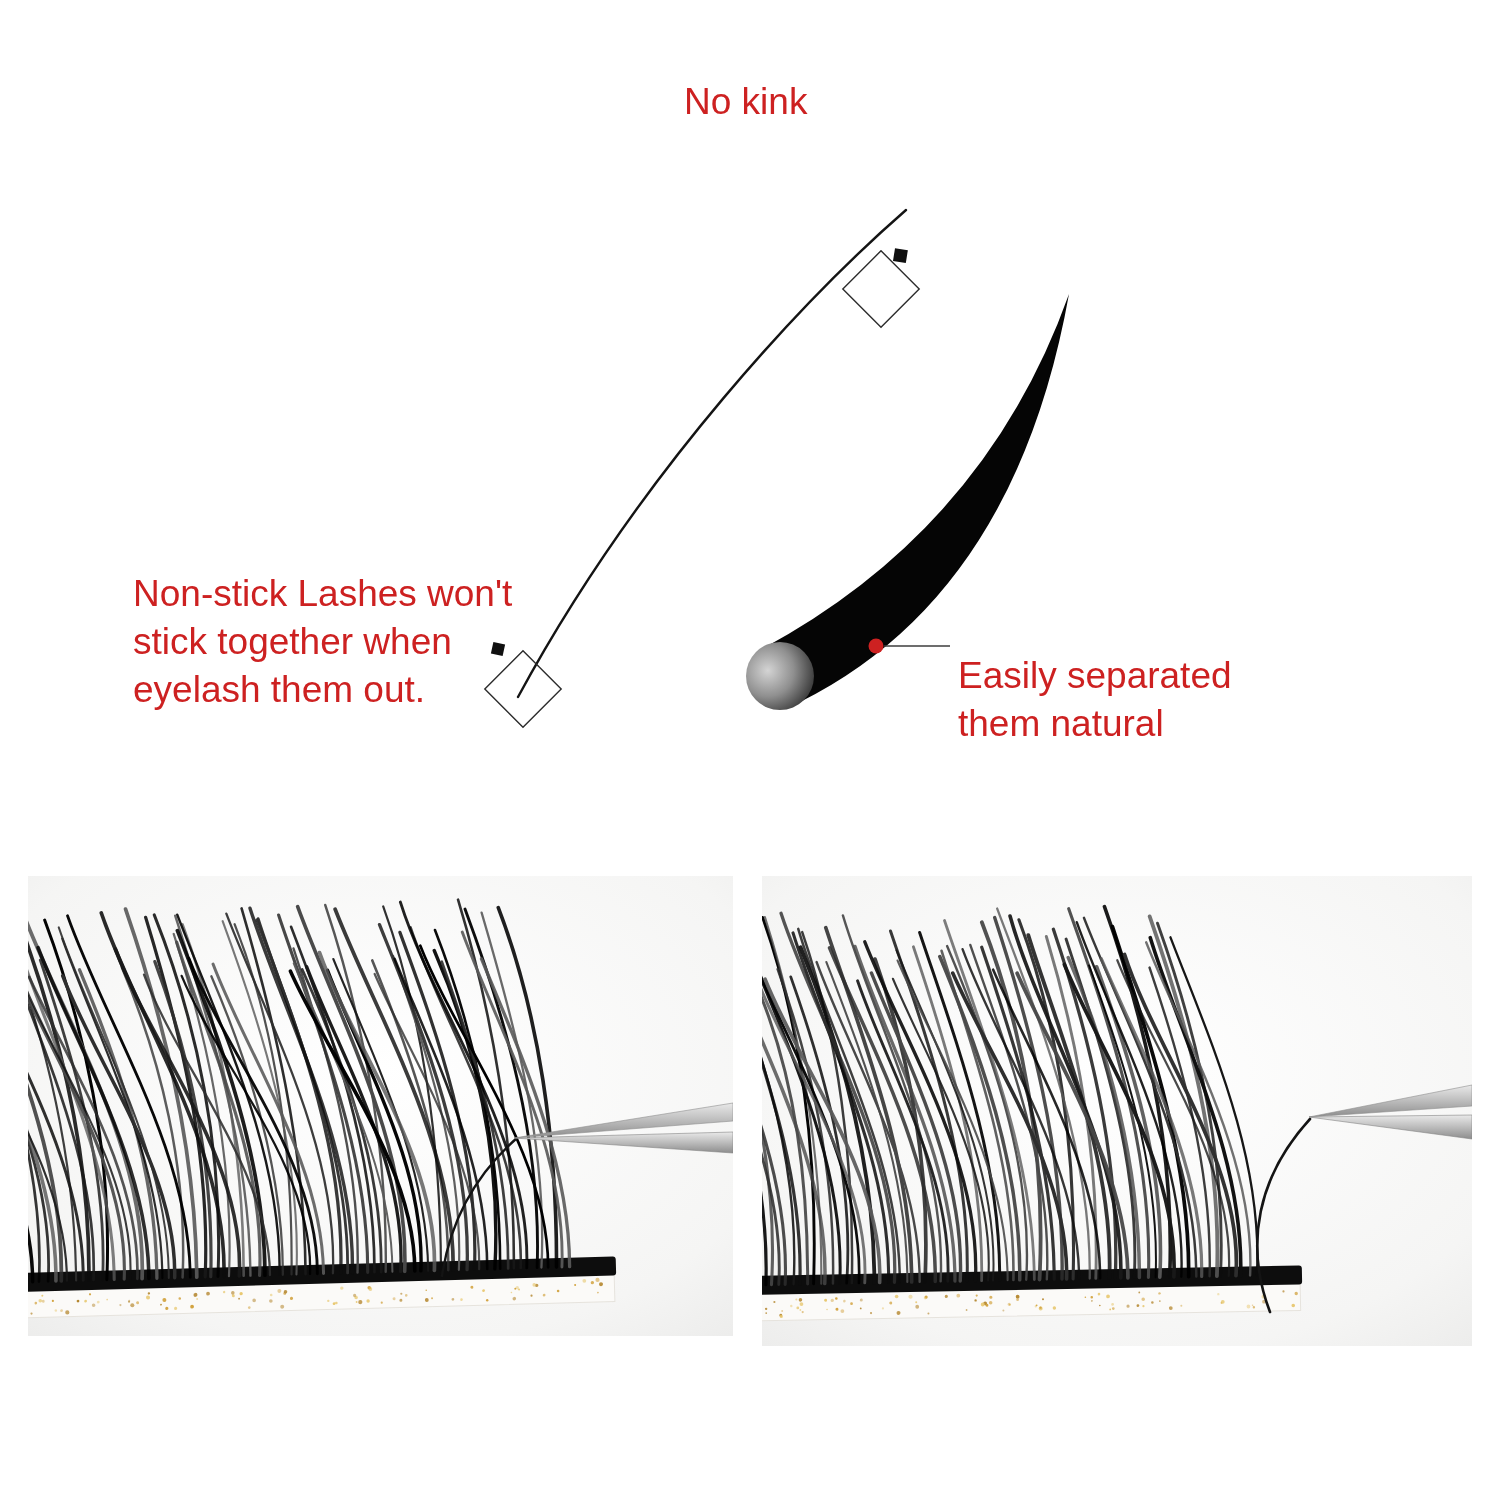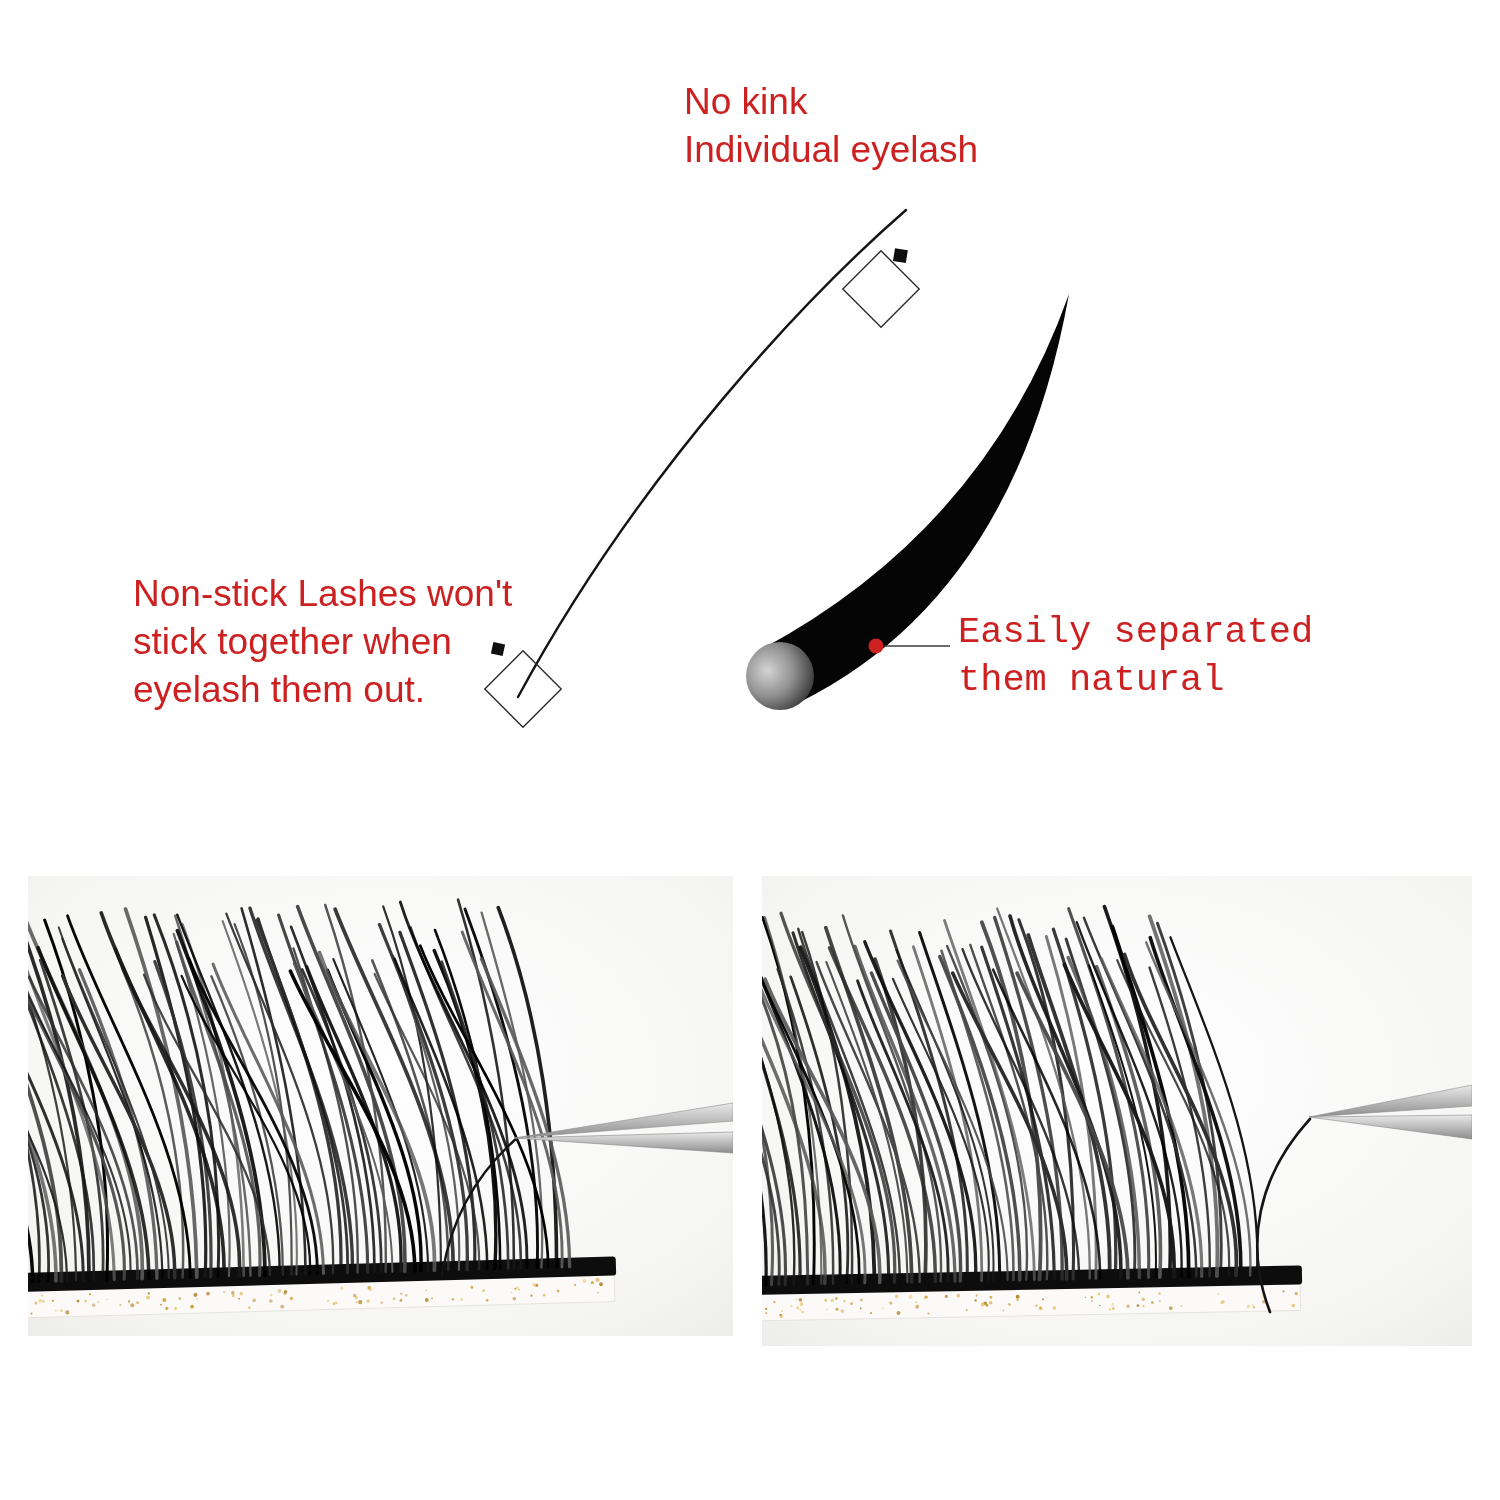--- a/index.html
+++ b/index.html
@@ -41,30 +41,29 @@
 
     <path d="M 1069 294 Q 1015 595 800 702 L 760 650 Q 985 530 1069 294 Z" fill="#050505"></path>
     <circle cx="780" cy="676" r="34" fill="url(#baseGrad)"></circle>
 
     <line x1="884" y1="646" x2="950" y2="646" stroke="#3c3c3c" stroke-width="1.6"></line>
     <circle cx="876" cy="646" r="7.5" style="fill:var(--accent,#cd2121)"></circle>
   </svg>
 
   <div class="ann" style="left:684px;top:78px;">
     <div>No kink</div>
-    <div>Individual eyelash</div>
   </div>
 
   <div class="ann" style="left:133px;top:537px;margin-top:33px;">
     <div>Non-stick Lashes won't</div>
     <div>stick together when</div>
     <div>eyelash them out.</div>
   </div>
 
-  <div class="ann" style="left:958px;top:608px;font-family:Liberation Mono, monospace;">
+  <div class="ann" style="left:958px;top:652px;">
     <div>Easily separated</div>
     <div>them natural</div>
   </div>
 
   <div class="panel" style="left:28px;top:876px;width:705px;height:460px;">
     <svg id="panel-left-svg" width="705" height="460" viewBox="0 0 705 460">
       <defs>
         <radialGradient id="bgL" cx="0.5" cy="0.42" r="0.8">
           <stop offset="0" stop-color="#ffffff"></stop>
           <stop offset="0.75" stop-color="#f5f5f4"></stop>

